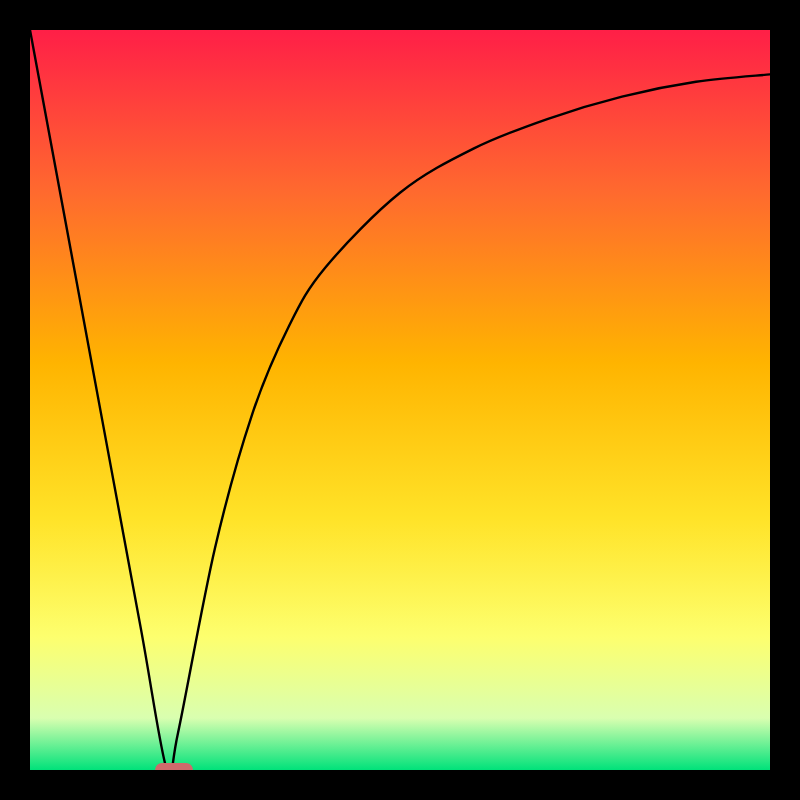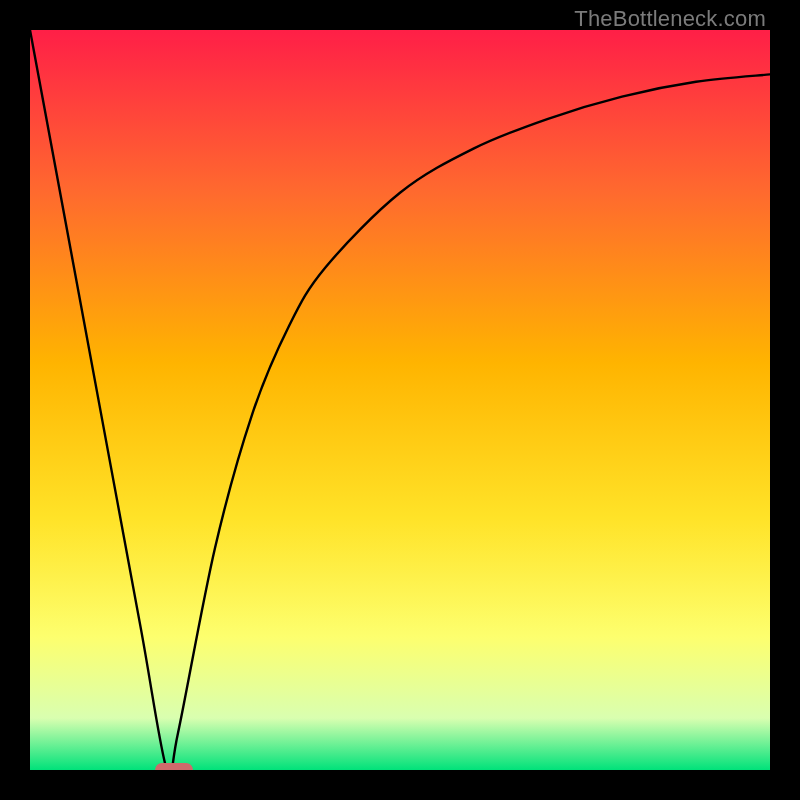--- a/index.html
+++ b/index.html
@@ -33,14 +33,13 @@
       <rect x="0" y="0" width="740" height="740" fill="url(#g)"></rect>
     </svg>
 
     <svg viewBox="0 0 740 740" preserveAspectRatio="none">
       <path id="curve" fill="none" stroke-width="2.4" stroke-linecap="round" stroke-linejoin="round" d="M 0 0 C 6.166666666666667 33.30000000000001 24.666666666666664 133.20000000000007 37 199.80000000000007 C 49.333333333333336 266.4000000000001 61.666666666666664 333 74 399.59999999999997 C 86.33333333333333 466.19999999999993 100.51666666666667 542.6666666666666 111 599.4 C 121.48333333333333 656.1333333333333 130.73333333333335 722.7333333333333 136.9 740 C 143.06666666666666 757.2666666666667 139.98333333333335 740 148 703 C 156.01666666666665 666 172.66666666666666 571.0333333333333 185 518 C 197.33333333333334 464.9666666666667 209.66666666666666 421.8 222 384.8 C 234.33333333333334 347.8 246.66666666666666 320.6666666666667 259 296 C 271.3333333333333 271.3333333333333 277.5 258.99999999999994 296 236.79999999999995 C 314.5 214.59999999999994 345.3333333333333 182.53333333333327 370 162.79999999999995 C 394.6666666666667 143.06666666666663 419.3333333333333 130.73333333333332 444 118.39999999999998 C 468.6666666666667 106.06666666666665 493.3333333333333 97.43333333333328 518 88.79999999999995 C 542.6666666666666 80.16666666666663 567.3333333333334 72.7666666666667 592 66.60000000000002 C 616.6666666666666 60.43333333333336 641.3333333333334 55.49999999999994 666 51.799999999999955 C 690.6666666666666 48.099999999999966 727.6666666666666 45.633333333333404 740 44.40000000000009" stroke="#000000"></path>
     </svg>
 
     <div class="marker" id="marker" style="left: 144.3px; top: 740px; background: rgb(207, 106, 107);"></div>
   </div>
 
-  <div class="watermark">TheBottleneck.com</div>
 </div>
 
 </body></html>

